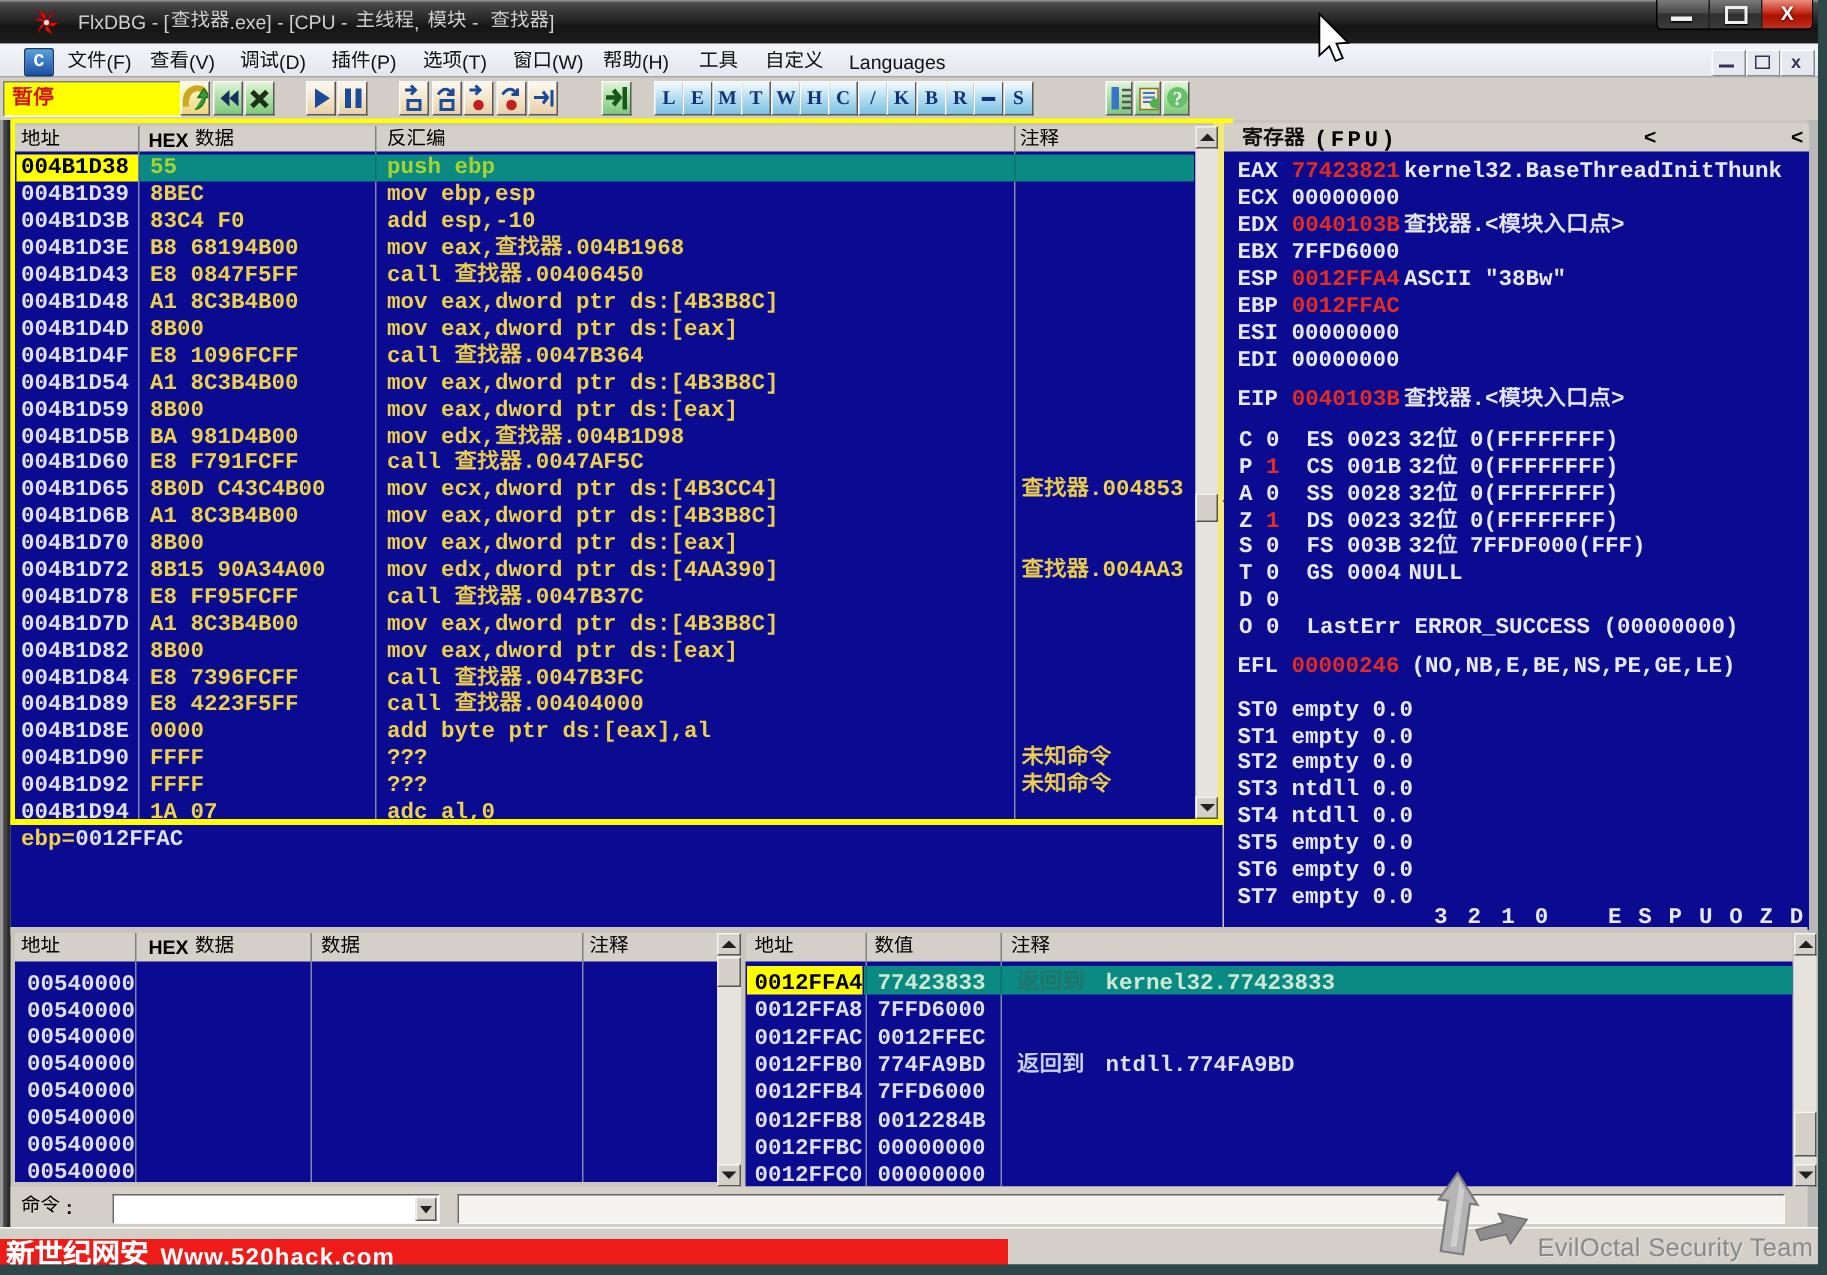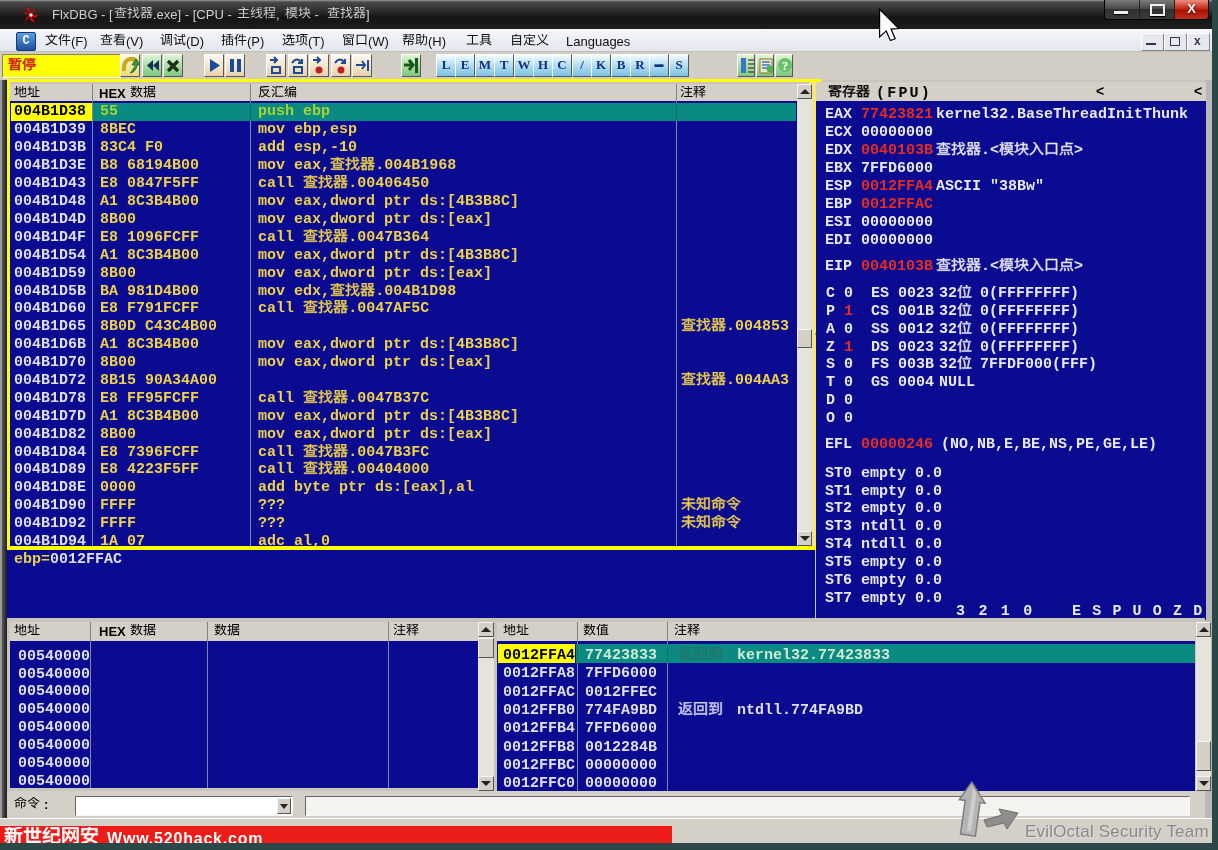--- a/index.html
+++ b/index.html
@@ -442,36 +442,38 @@
 <svg class="" style="position:absolute;left:303.1px;top:300px;" width="45" height="16" viewBox="0 0 45 16">
       <g fill="#edd04b" stroke="#edd04b" stroke-width="37">
         <use href="#c67e5" transform="translate(0.0,12.0) scale(0.0150,-0.0150)"></use>
         <use href="#c627e" transform="translate(15.0,12.0) scale(0.0150,-0.0150)"></use>
         <use href="#c5668" transform="translate(30.0,12.0) scale(0.0150,-0.0150)"></use>
       </g>
     </svg>
 <div class="t" style="left:348.15px;top:301px;font:bold 15px/16px &quot;Liberation Mono&quot;,monospace;color:#edd04b;">.0047AF5C</div>
 <div class="t" style="left:14px;top:319px;font:bold 15px/16px &quot;Liberation Mono&quot;,monospace;color:#dfdfea;">004B1D65</div>
 <div class="t" style="left:100px;top:319px;font:bold 15px/16px &quot;Liberation Mono&quot;,monospace;color:#edd04b;">8B0D C43C4B00</div>
+<div class="t" style="left:258px;top:319px;font:bold 15px/16px &quot;Liberation Mono&quot;,monospace;color:#edd04b;">mov ecx,dword ptr ds:[4B3CC4]</div>
 <svg class="" style="position:absolute;left:681px;top:318px;" width="45" height="16" viewBox="0 0 45 16">
       <g fill="#edd04b" stroke="#edd04b" stroke-width="37">
         <use href="#c67e5" transform="translate(0.0,12.0) scale(0.0150,-0.0150)"></use>
         <use href="#c627e" transform="translate(15.0,12.0) scale(0.0150,-0.0150)"></use>
         <use href="#c5668" transform="translate(30.0,12.0) scale(0.0150,-0.0150)"></use>
       </g>
     </svg>
 <div class="t" style="left:726.0px;top:319px;font:bold 15px/16px &quot;Liberation Mono&quot;,monospace;color:#edd04b;">.004853</div>
 <div class="t" style="left:14px;top:337px;font:bold 15px/16px &quot;Liberation Mono&quot;,monospace;color:#dfdfea;">004B1D6B</div>
 <div class="t" style="left:100px;top:337px;font:bold 15px/16px &quot;Liberation Mono&quot;,monospace;color:#edd04b;">A1 8C3B4B00</div>
 <div class="t" style="left:258px;top:337px;font:bold 15px/16px &quot;Liberation Mono&quot;,monospace;color:#edd04b;">mov eax,dword ptr ds:[4B3B8C]</div>
 <div class="t" style="left:14px;top:355px;font:bold 15px/16px &quot;Liberation Mono&quot;,monospace;color:#dfdfea;">004B1D70</div>
 <div class="t" style="left:100px;top:355px;font:bold 15px/16px &quot;Liberation Mono&quot;,monospace;color:#edd04b;">8B00</div>
 <div class="t" style="left:258px;top:355px;font:bold 15px/16px &quot;Liberation Mono&quot;,monospace;color:#edd04b;">mov eax,dword ptr ds:[eax]</div>
 <div class="t" style="left:14px;top:373px;font:bold 15px/16px &quot;Liberation Mono&quot;,monospace;color:#dfdfea;">004B1D72</div>
 <div class="t" style="left:100px;top:373px;font:bold 15px/16px &quot;Liberation Mono&quot;,monospace;color:#edd04b;">8B15 90A34A00</div>
+<div class="t" style="left:258px;top:373px;font:bold 15px/16px &quot;Liberation Mono&quot;,monospace;color:#edd04b;">mov edx,dword ptr ds:[4AA390]</div>
 <svg class="" style="position:absolute;left:681px;top:372px;" width="45" height="16" viewBox="0 0 45 16">
       <g fill="#edd04b" stroke="#edd04b" stroke-width="37">
         <use href="#c67e5" transform="translate(0.0,12.0) scale(0.0150,-0.0150)"></use>
         <use href="#c627e" transform="translate(15.0,12.0) scale(0.0150,-0.0150)"></use>
         <use href="#c5668" transform="translate(30.0,12.0) scale(0.0150,-0.0150)"></use>
       </g>
     </svg>
 <div class="t" style="left:726.0px;top:373px;font:bold 15px/16px &quot;Liberation Mono&quot;,monospace;color:#edd04b;">.004AA3</div>
 <div class="t" style="left:14px;top:391px;font:bold 15px/16px &quot;Liberation Mono&quot;,monospace;color:#dfdfea;">004B1D78</div>
 <div class="t" style="left:100px;top:391px;font:bold 15px/16px &quot;Liberation Mono&quot;,monospace;color:#edd04b;">E8 FF95FCFF</div>
@@ -633,21 +635,21 @@
 <div class="t" style="left:871px;top:304px;font:bold 15px/16px &quot;Liberation Mono&quot;,monospace;color:#e8e8f2;">CS 001B</div>
 <div class="t" style="left:939px;top:304px;font:bold 15px/16px &quot;Liberation Mono&quot;,monospace;color:#e8e8f2;">32</div>
 <svg class="" style="position:absolute;left:957px;top:303px;" width="15" height="16" viewBox="0 0 15 16">
       <g fill="#e8e8f2" stroke="#e8e8f2" stroke-width="37">
         <use href="#c4f4d" transform="translate(0.0,12.0) scale(0.0150,-0.0150)"></use>
       </g>
     </svg>
 <div class="t" style="left:980px;top:304px;font:bold 15px/16px &quot;Liberation Mono&quot;,monospace;color:#e8e8f2;">0(FFFFFFFF)</div>
 <div class="t" style="left:826px;top:322px;font:bold 15px/16px &quot;Liberation Mono&quot;,monospace;color:#e8e8f2;">A</div>
 <div class="t" style="left:844px;top:322px;font:bold 15px/16px &quot;Liberation Mono&quot;,monospace;color:#e8e8f2;">0</div>
-<div class="t" style="left:871px;top:322px;font:bold 15px/16px &quot;Liberation Mono&quot;,monospace;color:#e8e8f2;">SS 0012</div>
+<div class="t" style="left:871px;top:322px;font:bold 15px/16px &quot;Liberation Mono&quot;,monospace;color:#e8e8f2;">SS 0028</div>
 <div class="t" style="left:939px;top:322px;font:bold 15px/16px &quot;Liberation Mono&quot;,monospace;color:#e8e8f2;">32</div>
 <svg class="" style="position:absolute;left:957px;top:321px;" width="15" height="16" viewBox="0 0 15 16">
       <g fill="#e8e8f2" stroke="#e8e8f2" stroke-width="37">
         <use href="#c4f4d" transform="translate(0.0,12.0) scale(0.0150,-0.0150)"></use>
       </g>
     </svg>
 <div class="t" style="left:980px;top:322px;font:bold 15px/16px &quot;Liberation Mono&quot;,monospace;color:#e8e8f2;">0(FFFFFFFF)</div>
 <div class="t" style="left:826px;top:340px;font:bold 15px/16px &quot;Liberation Mono&quot;,monospace;color:#e8e8f2;">Z</div>
 <div class="t" style="left:844px;top:340px;font:bold 15px/16px &quot;Liberation Mono&quot;,monospace;color:#e22c20;">1</div>
 <div class="t" style="left:871px;top:340px;font:bold 15px/16px &quot;Liberation Mono&quot;,monospace;color:#e8e8f2;">DS 0023</div>
@@ -669,20 +671,21 @@
     </svg>
 <div class="t" style="left:980px;top:357px;font:bold 15px/16px &quot;Liberation Mono&quot;,monospace;color:#e8e8f2;">7FFDF000(FFF)</div>
 <div class="t" style="left:826px;top:375px;font:bold 15px/16px &quot;Liberation Mono&quot;,monospace;color:#e8e8f2;">T</div>
 <div class="t" style="left:844px;top:375px;font:bold 15px/16px &quot;Liberation Mono&quot;,monospace;color:#e8e8f2;">0</div>
 <div class="t" style="left:871px;top:375px;font:bold 15px/16px &quot;Liberation Mono&quot;,monospace;color:#e8e8f2;">GS 0004</div>
 <div class="t" style="left:939px;top:375px;font:bold 15px/16px &quot;Liberation Mono&quot;,monospace;color:#e8e8f2;">NULL</div>
 <div class="t" style="left:826px;top:393px;font:bold 15px/16px &quot;Liberation Mono&quot;,monospace;color:#e8e8f2;">D</div>
 <div class="t" style="left:844px;top:393px;font:bold 15px/16px &quot;Liberation Mono&quot;,monospace;color:#e8e8f2;">0</div>
 <div class="t" style="left:826px;top:411px;font:bold 15px/16px &quot;Liberation Mono&quot;,monospace;color:#e8e8f2;">O</div>
 <div class="t" style="left:844px;top:411px;font:bold 15px/16px &quot;Liberation Mono&quot;,monospace;color:#e8e8f2;">0</div>
+<div class="t" style="left:871px;top:411px;font:bold 15px/16px &quot;Liberation Mono&quot;,monospace;color:#e8e8f2;">LastErr ERROR_SUCCESS (00000000)</div>
 <div class="t" style="left:825px;top:437px;font:bold 15px/16px &quot;Liberation Mono&quot;,monospace;color:#e8e8f2;">EFL </div>
 <div class="t" style="left:861px;top:437px;font:bold 15px/16px &quot;Liberation Mono&quot;,monospace;color:#e22c20;">00000246</div>
 <div class="t" style="left:941px;top:437px;font:bold 15px/16px &quot;Liberation Mono&quot;,monospace;color:#e8e8f2;">(NO,NB,E,BE,NS,PE,GE,LE)</div>
 <div class="t" style="left:825px;top:466px;font:bold 15px/16px &quot;Liberation Mono&quot;,monospace;color:#e8e8f2;">ST0 empty 0.0</div>
 <div class="t" style="left:825px;top:483.5px;font:bold 15px/16px &quot;Liberation Mono&quot;,monospace;color:#e8e8f2;">ST1 empty 0.0</div>
 <div class="t" style="left:825px;top:501px;font:bold 15px/16px &quot;Liberation Mono&quot;,monospace;color:#e8e8f2;">ST2 empty 0.0</div>
 <div class="t" style="left:825px;top:519px;font:bold 15px/16px &quot;Liberation Mono&quot;,monospace;color:#e8e8f2;">ST3 ntdll 0.0</div>
 <div class="t" style="left:825px;top:537px;font:bold 15px/16px &quot;Liberation Mono&quot;,monospace;color:#e8e8f2;">ST4 ntdll 0.0</div>
 <div class="t" style="left:825px;top:554.5px;font:bold 15px/16px &quot;Liberation Mono&quot;,monospace;color:#e8e8f2;">ST5 empty 0.0</div>
 <div class="t" style="left:825px;top:572.5px;font:bold 15px/16px &quot;Liberation Mono&quot;,monospace;color:#e8e8f2;">ST6 empty 0.0</div>

